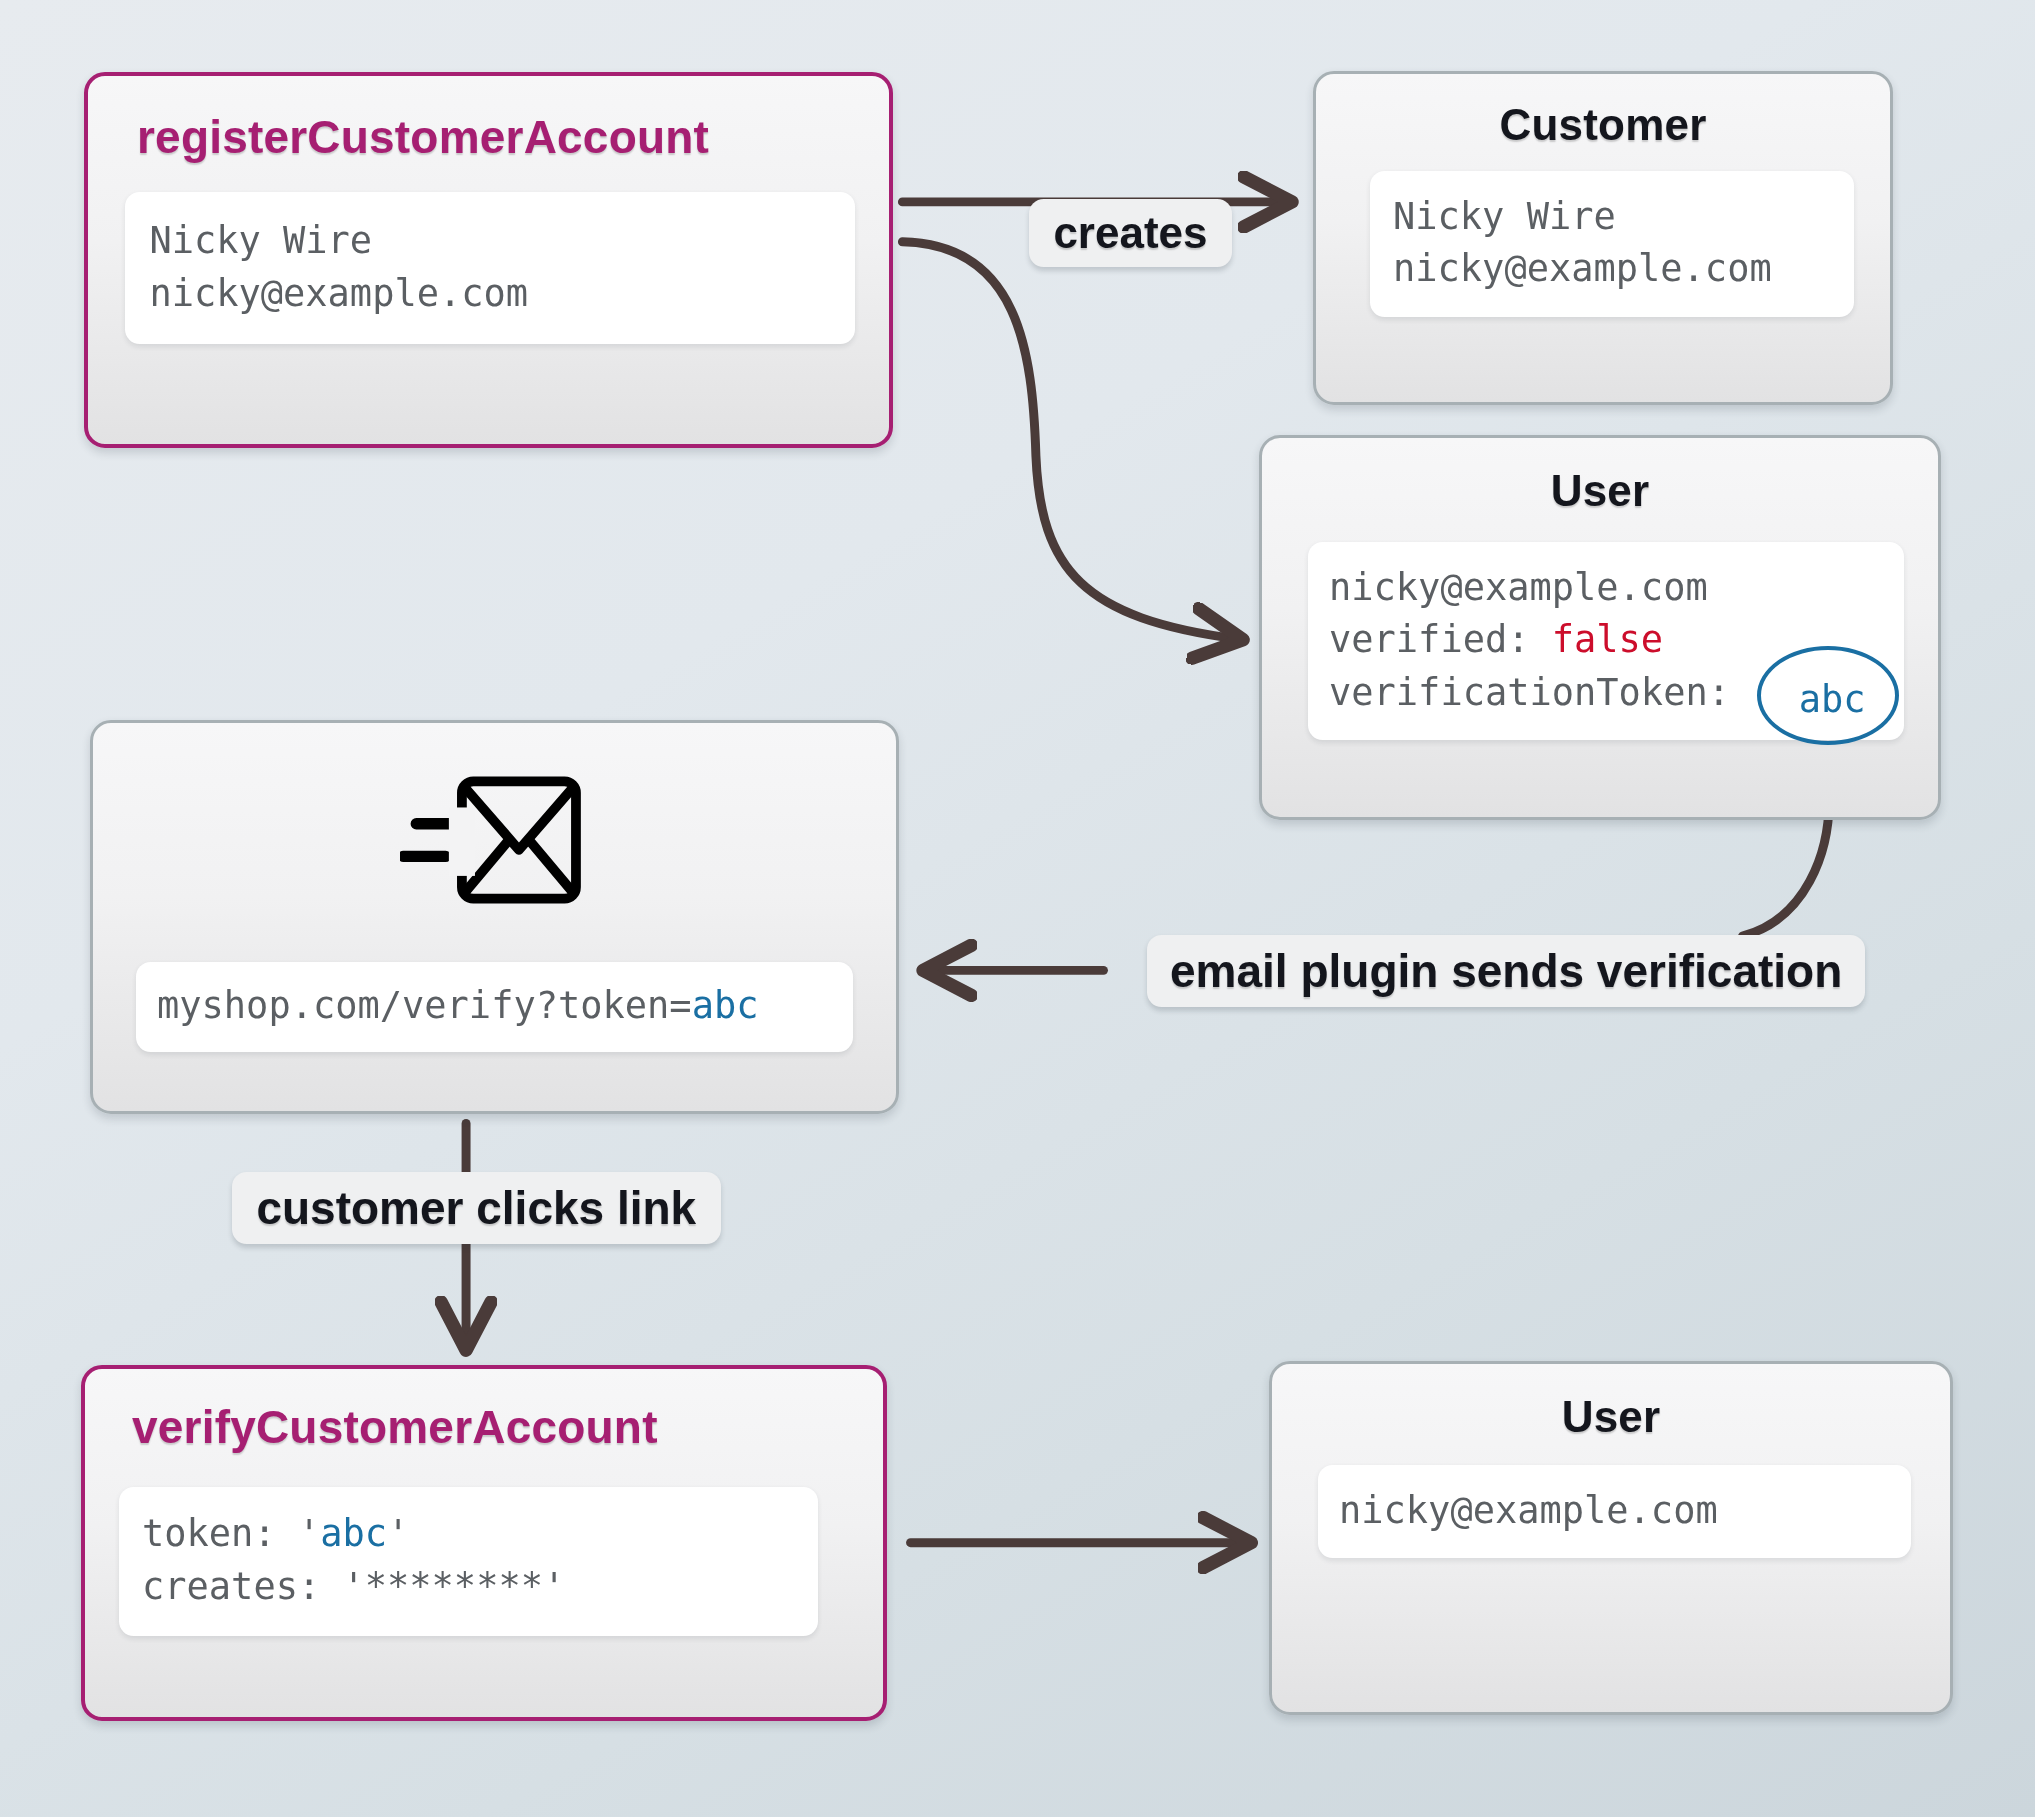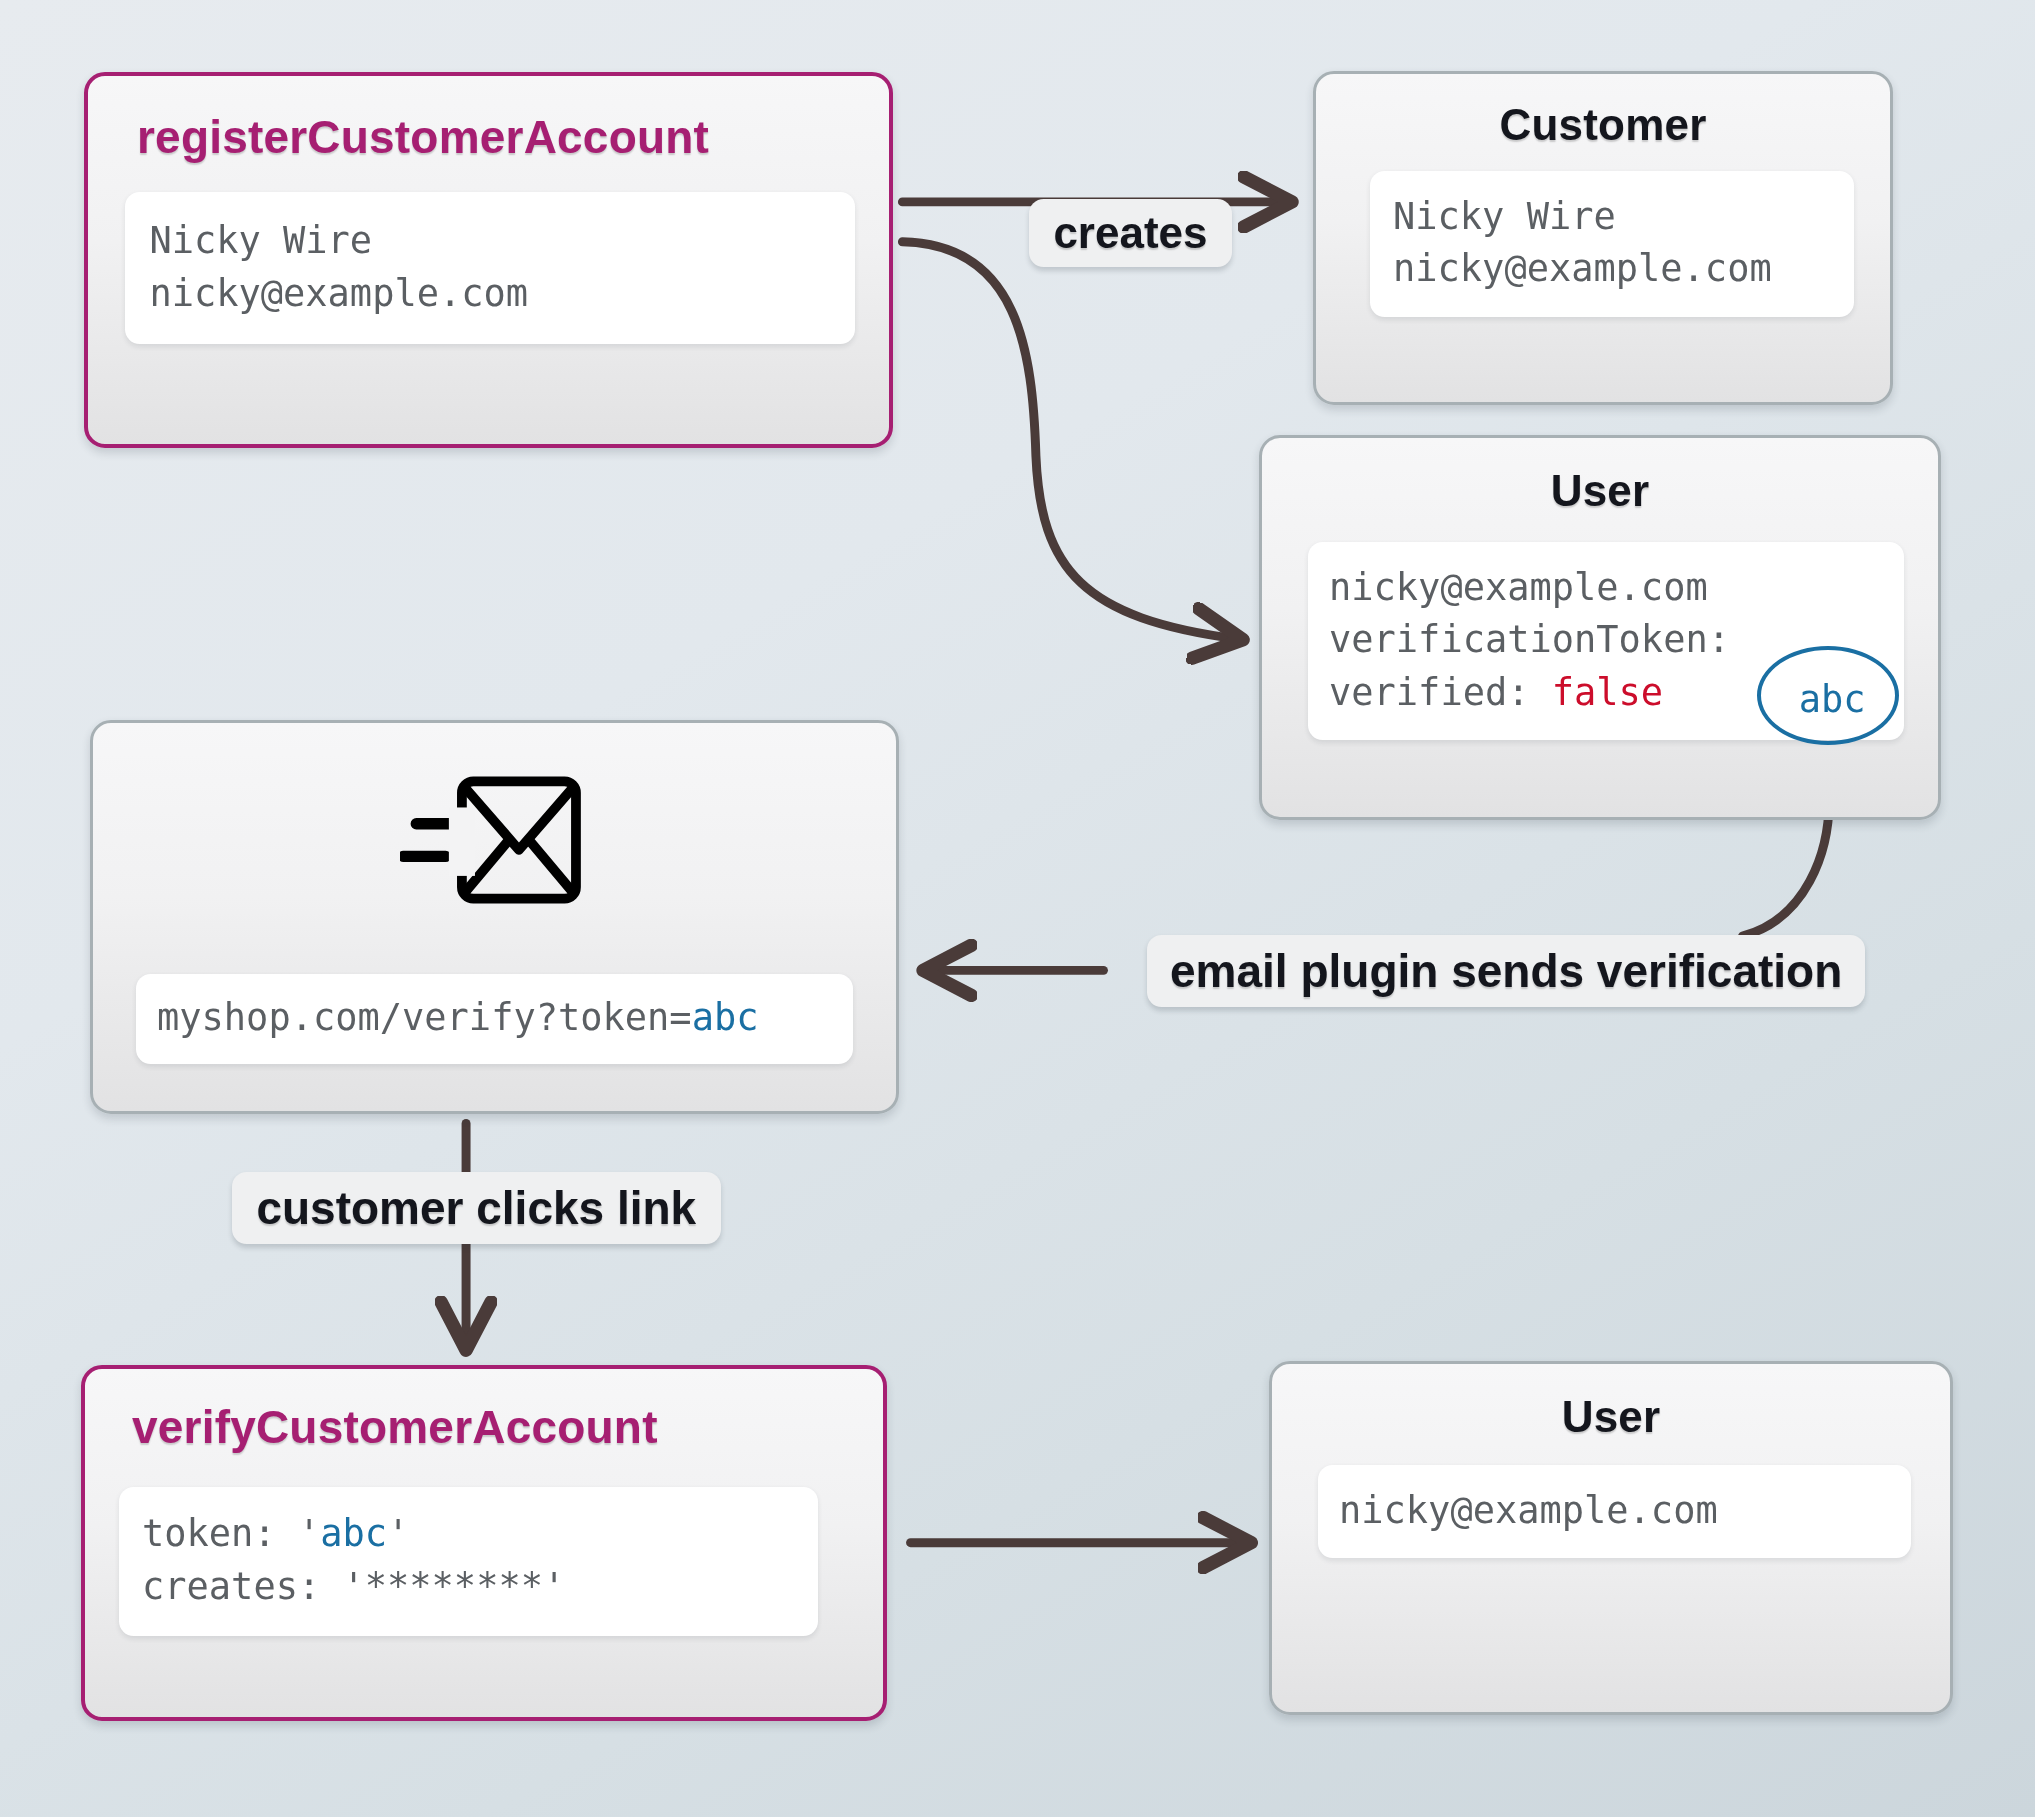--- a/index.html
+++ b/index.html
@@ -103,21 +103,20 @@
     align-items: center;
     justify-content: center;
     font-family: "DejaVu Sans Mono", "Liberation Mono", monospace;
     font-size: 37px;
     color: #1a6fa3;
   }
 
   #card-email {
     left: 90px;  top: 720px; width: 809px;  height: 394px;
     align-items: center;
-    gap: 12px;
   }
   #card-email .mail-icon { margin-top: 42px; }
   #card-email .panel {
     width: 717px; margin: 39px 0 0 0; padding: 18px 21px 19.5px 21px; font-size: 37px;
   }
 
   #card-verify {
     left: 81px;  top: 1365px; width: 806px;  height: 356px;
   }
   #card-verify .card-title { font-size: 46px; margin: 31px 0 0 0; text-align: left; padding-left: 47px; }
@@ -197,22 +196,22 @@
     <div class="panel">
       <div class="line">Nicky Wire</div>
       <div class="line">nicky@example.com</div>
     </div>
   </div>
 
   <div class="card plain" id="card-user-1">
     <div class="card-title dark">User</div>
     <div class="panel">
       <div class="line">nicky@example.com</div>
+      <div class="line"><span>verified: </span><span class="val-false">false</span></div>
       <div class="line"><span>verificationToken:</span></div>
-      <div class="line"><span>verified: </span><span class="val-false">false</span></div>
       <div class="token-ellipse"></div>
       <div class="token-ellipse-label">abc</div>
     </div>
   </div>
 
   <div class="card plain" id="card-email">
     <div class="mail-icon">
       <svg width="189" height="155" viewBox="0 0 116 95" aria-hidden="true">
 
         <rect x="38" y="10" width="70" height="72" rx="7" ry="7" fill="none" stroke="#000" stroke-width="6"></rect>

